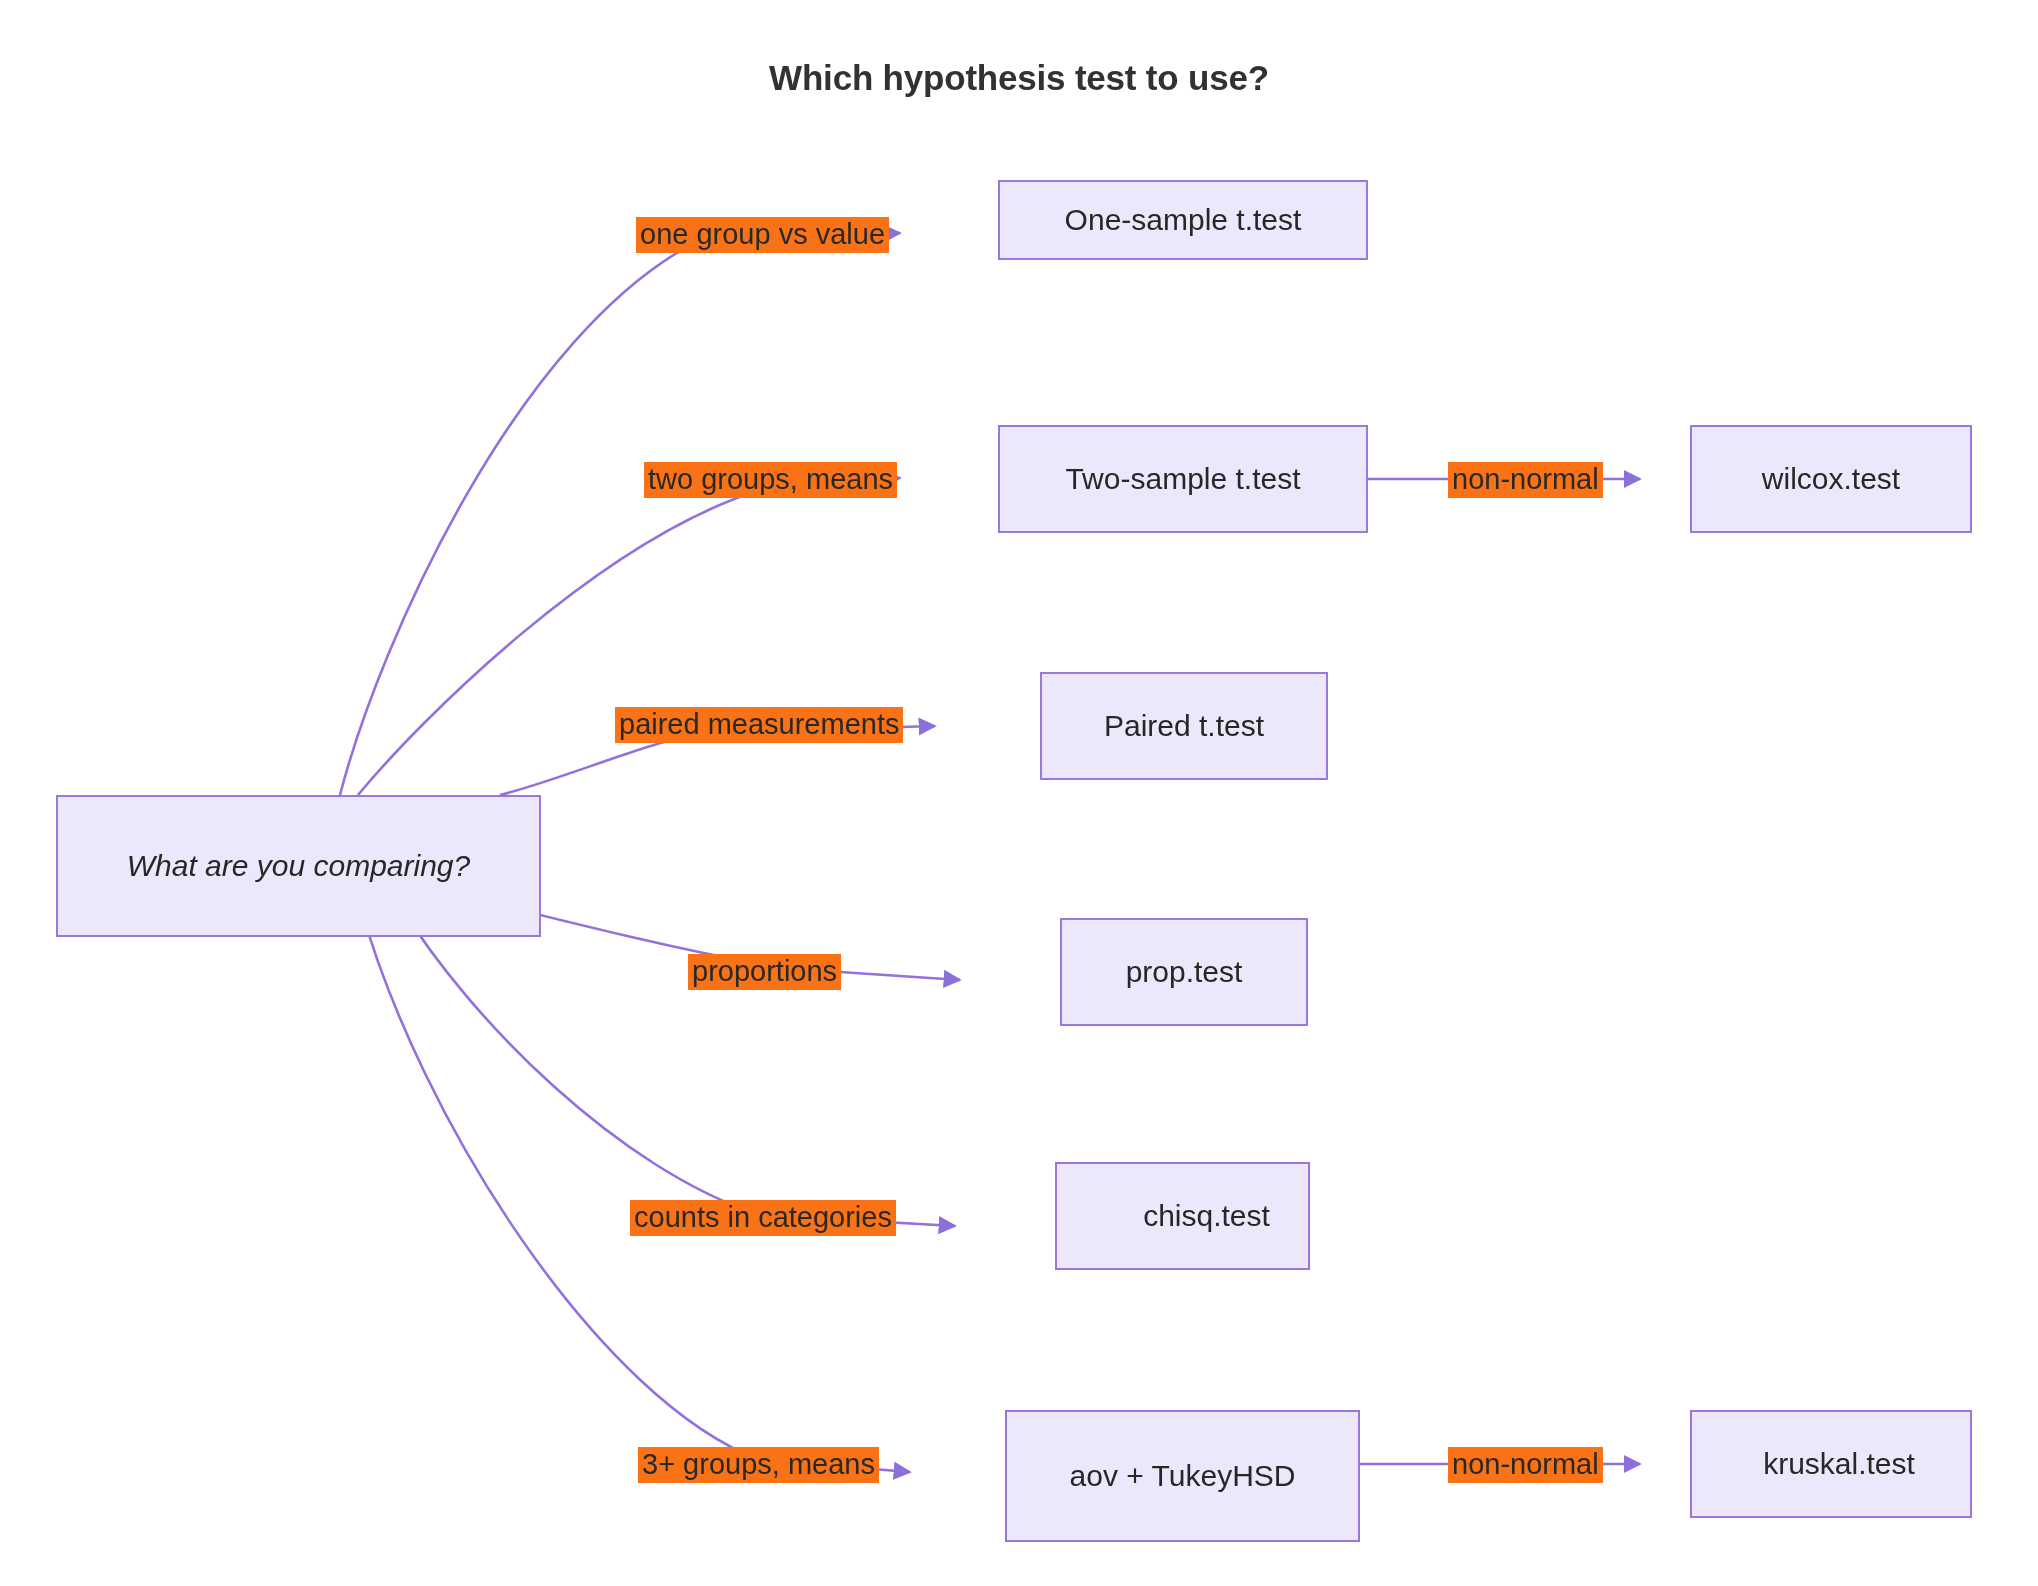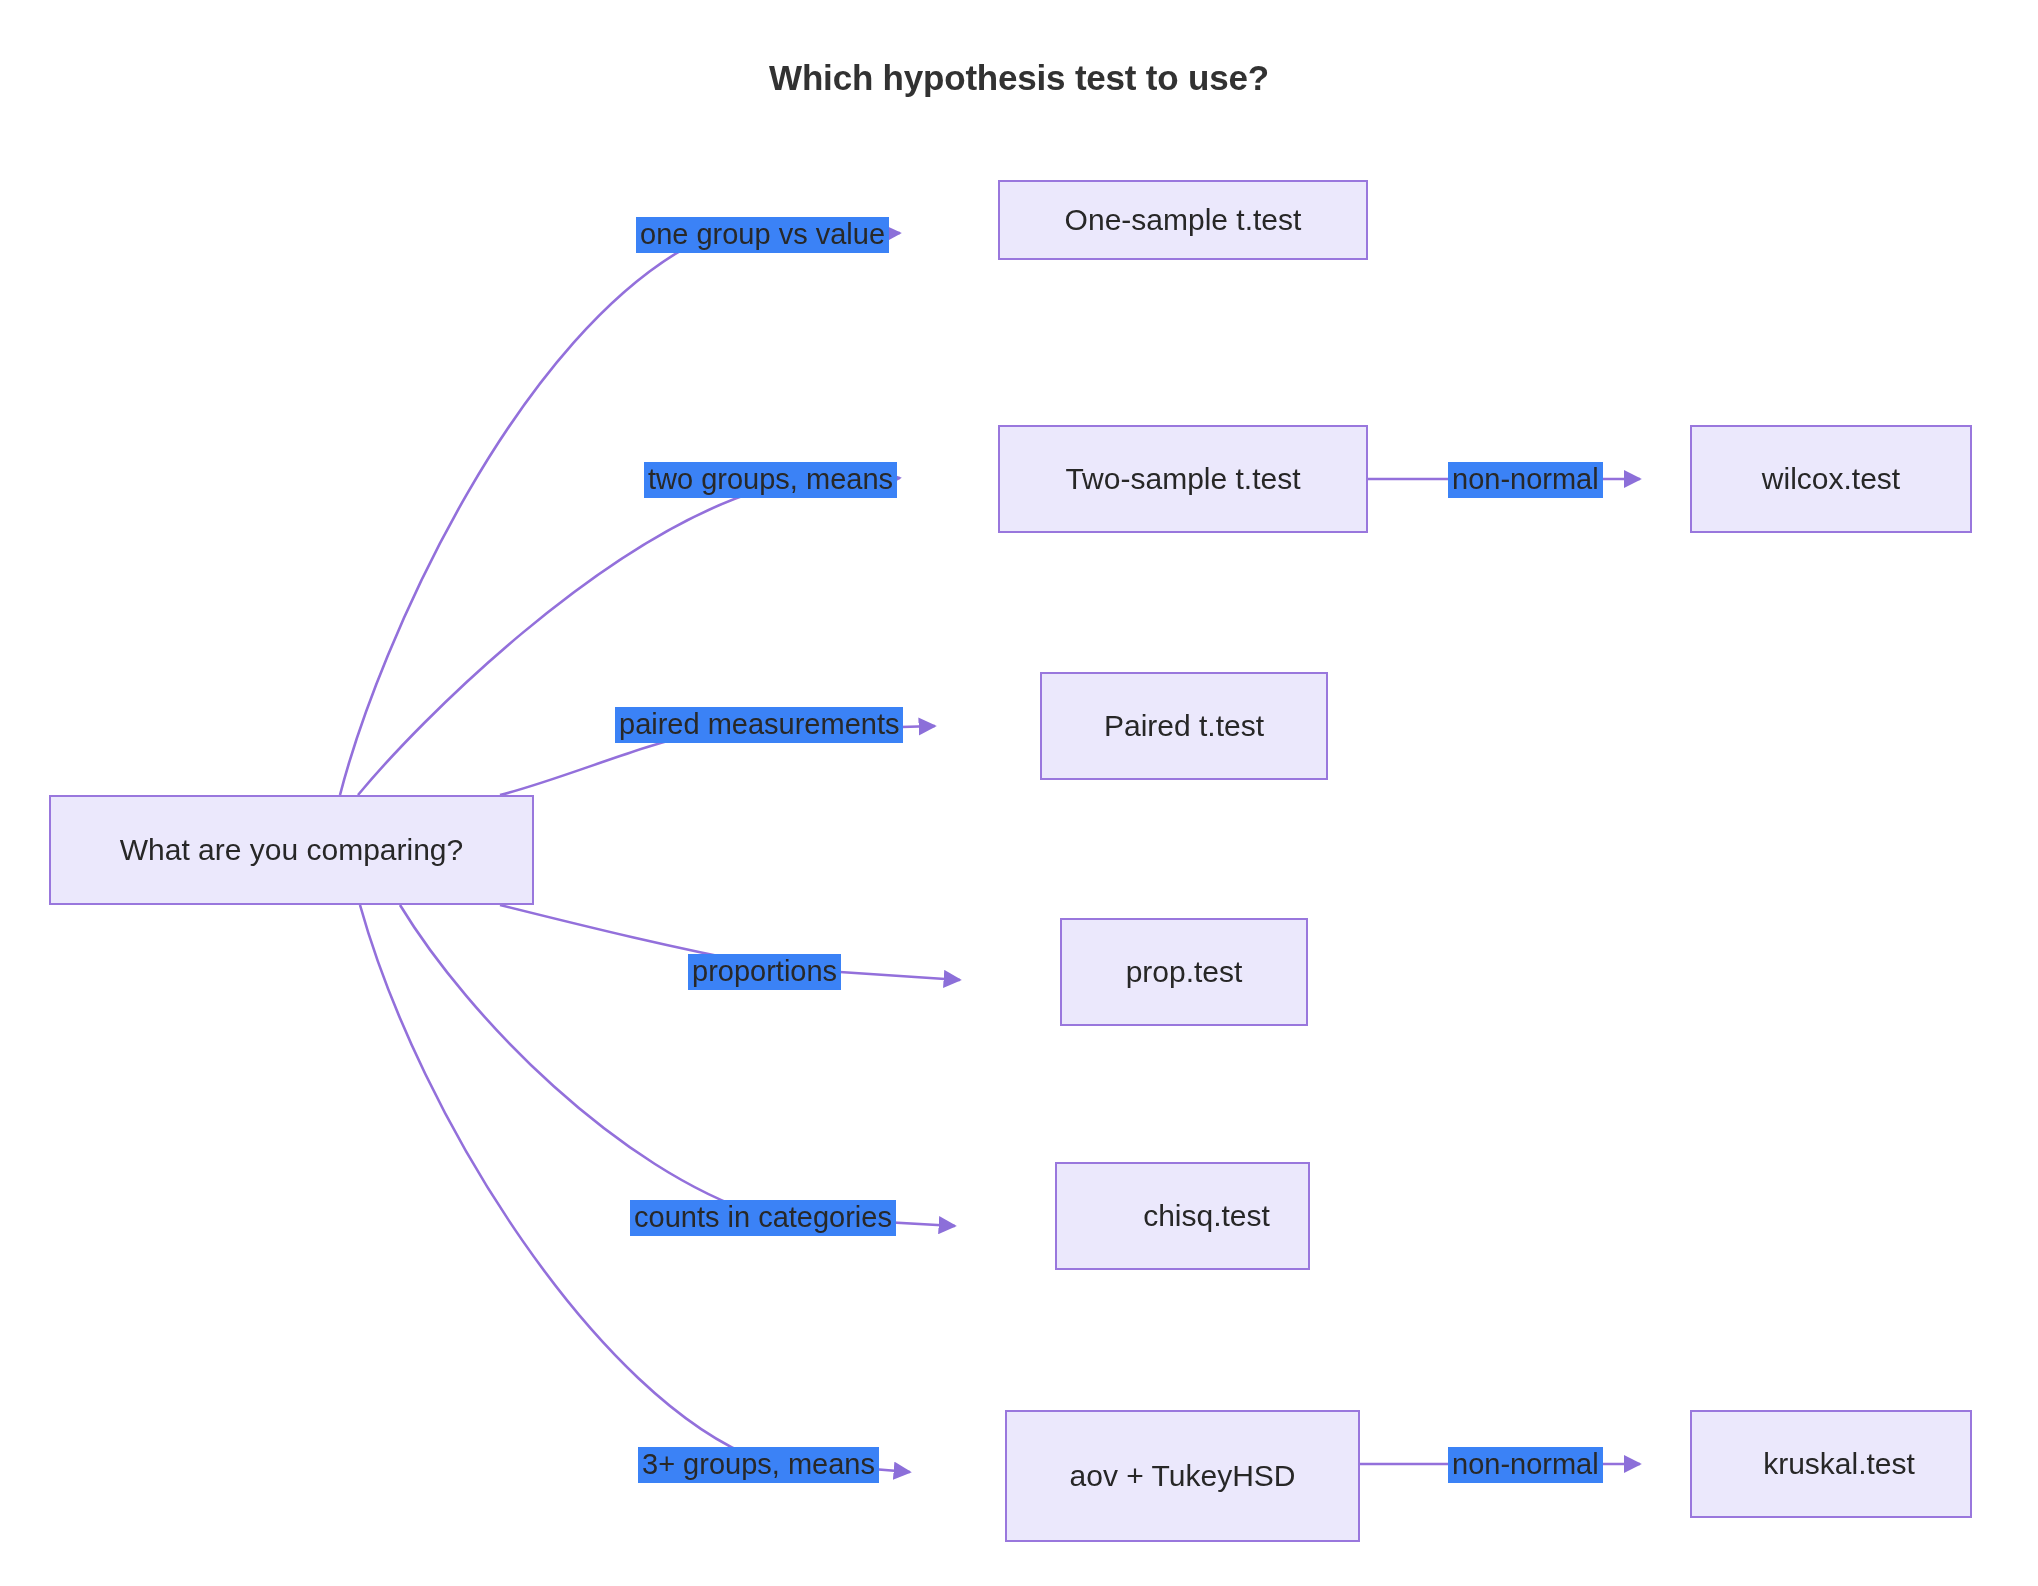--- a/index.html
+++ b/index.html
@@ -47,21 +47,21 @@
     font-family: "Liberation Sans", sans-serif;
     white-space: nowrap;
   }
   .node-label { pointer-events: none; }
   .edge-label {
     position: absolute;
     color: #282828;
     font-size: 29px;
     font-family: "Liberation Sans", sans-serif;
     white-space: nowrap;
-    background: #3b82f6;
+    background: #f97316;
     padding: 2px 4px;
     line-height: 1.1;
     text-align: right;
   }
 </style>
 </head>
 <body>
 
 <div id="diagram-root">
 
@@ -79,21 +79,21 @@
         <path d="M 500 795 C 560 780 640 745 700 733 L 935 726" fill="none" stroke="#9370db" stroke-width="2.6" marker-end="url(#arrow)"></path>
         <path d="M 500 905 C 580 925 680 950 780 968 L 960 980" fill="none" stroke="#9370db" stroke-width="2.6" marker-end="url(#arrow)"></path>
         <path d="M 400 905 C 470 1020 620 1170 760 1215 L 955 1226" fill="none" stroke="#9370db" stroke-width="2.6" marker-end="url(#arrow)"></path>
         <path d="M 360 905 C 420 1120 600 1400 760 1460 L 910 1472" fill="none" stroke="#9370db" stroke-width="2.6" marker-end="url(#arrow)"></path>
         <path d="M 1368 479 L 1640 479" fill="none" stroke="#9370db" stroke-width="2.6" marker-end="url(#arrow)"></path>
         <path d="M 1360 1464 L 1640 1464" fill="none" stroke="#9370db" stroke-width="2.6" marker-end="url(#arrow)"></path>
       </g>
   </svg>
 
   <div id="nodes-layer">
-      <div class="node" style="left: 49px; top: 795px; width: 485px; height: 110px;">
+      <div class="node" style="left: 56px; top: 795px; width: 485px; height: 142px; font-style: italic;">
         <span class="node-label">What are you comparing?</span>
       </div>
       <div class="node" style="left: 998px; top: 180px; width: 370px; height: 80px;">
         <span class="node-label">One-sample t.test</span>
       </div>
       <div class="node" style="left: 998px; top: 425px; width: 370px; height: 108px;">
         <span class="node-label">Two-sample t.test</span>
       </div>
       <div class="node" style="left: 1690px; top: 425px; width: 282px; height: 108px;">
         <span class="node-label">wilcox.test</span>

